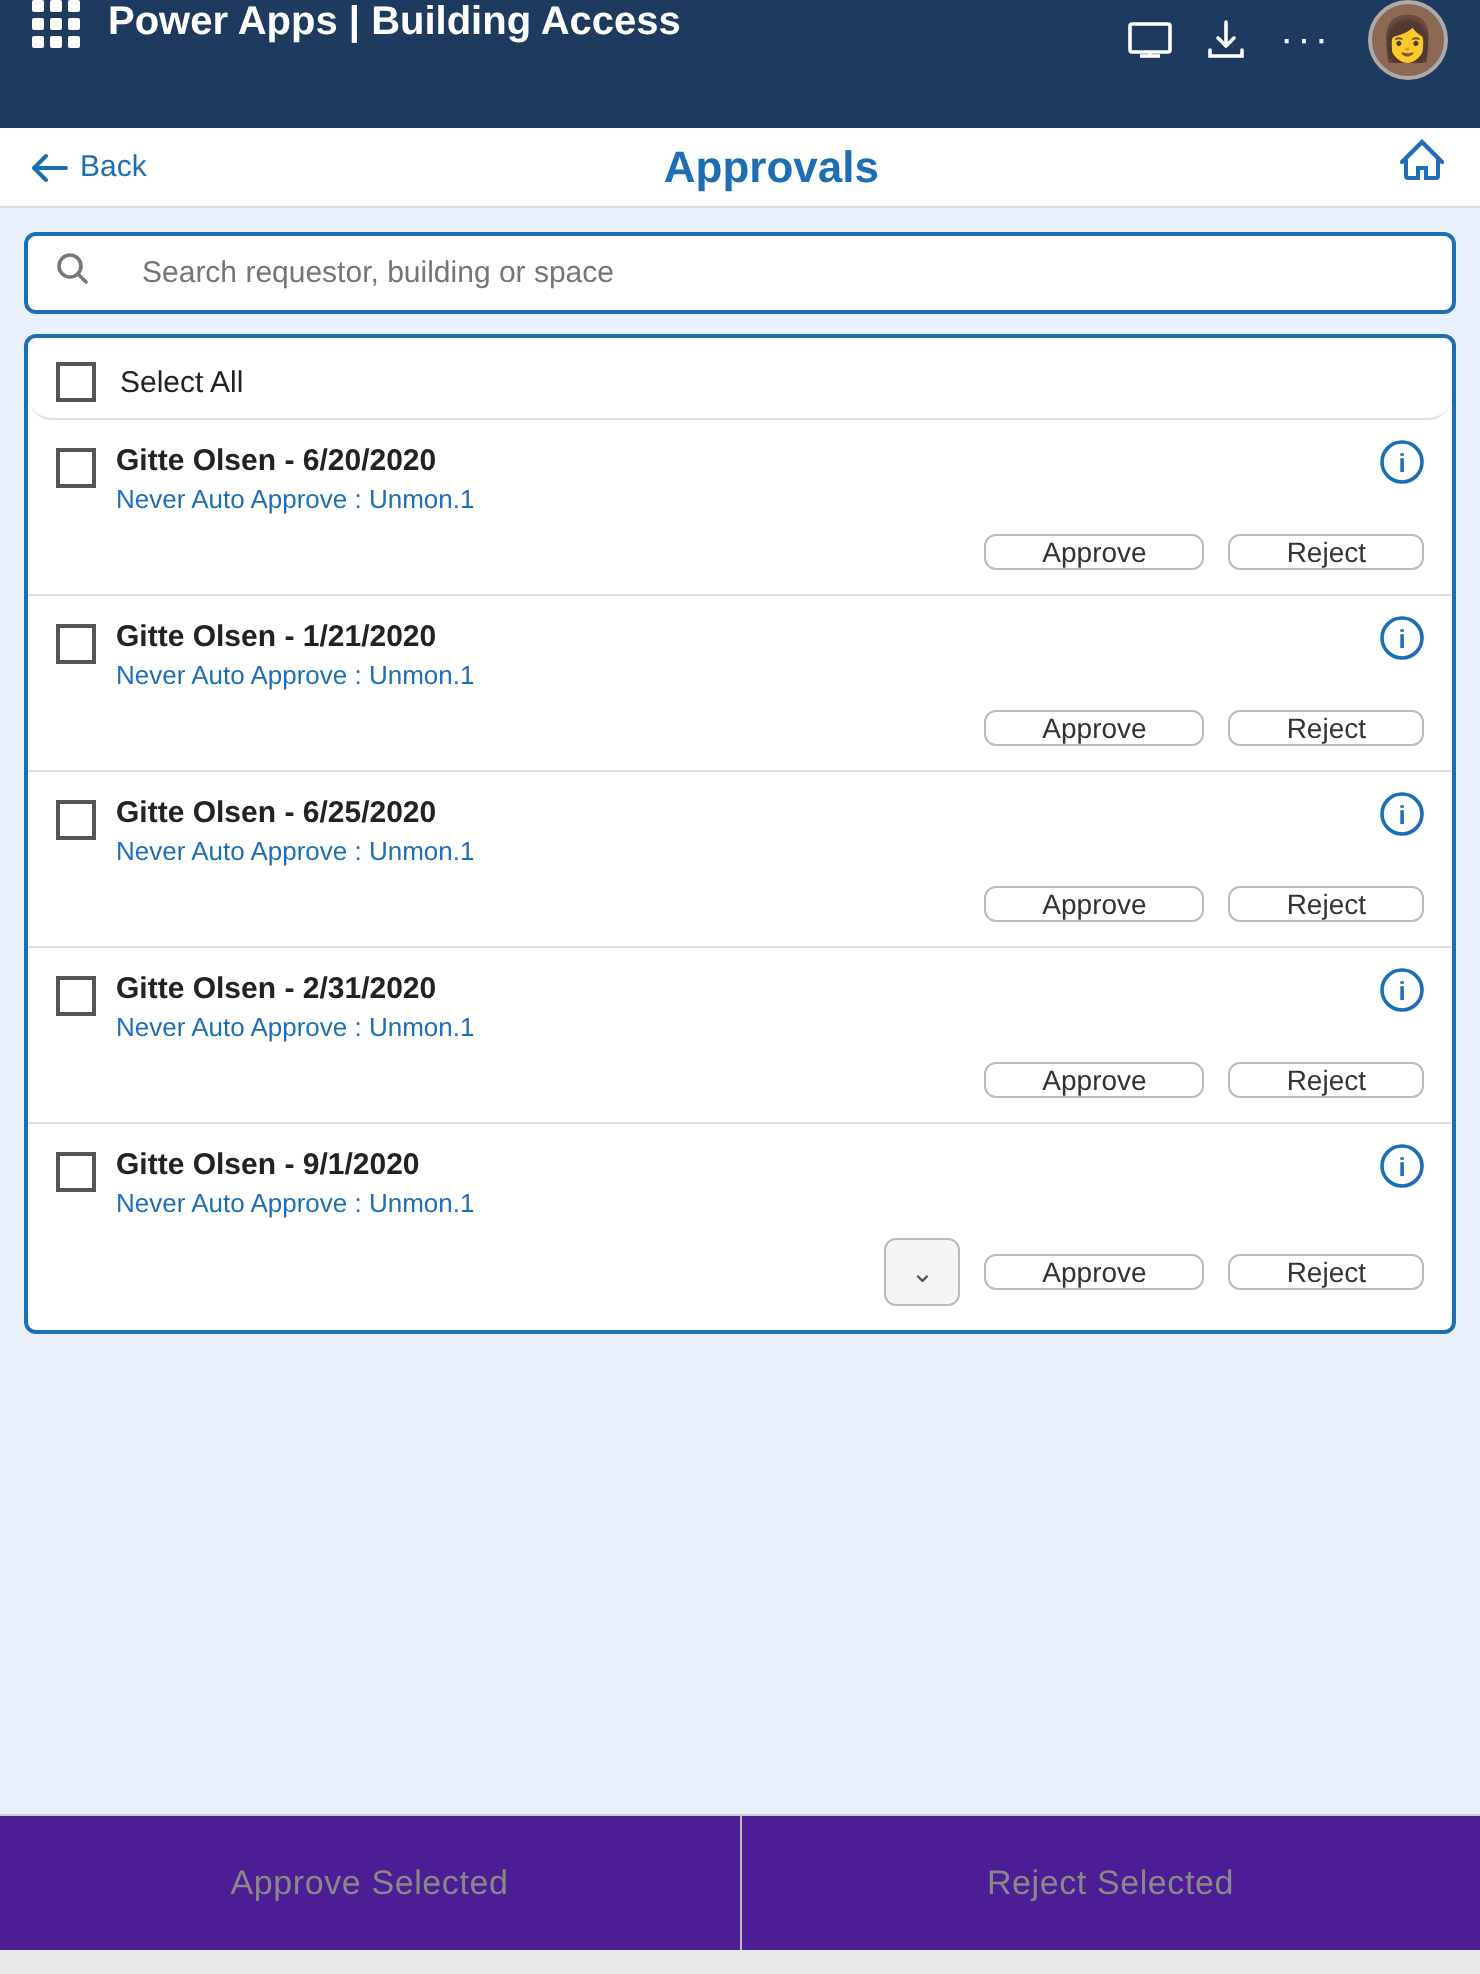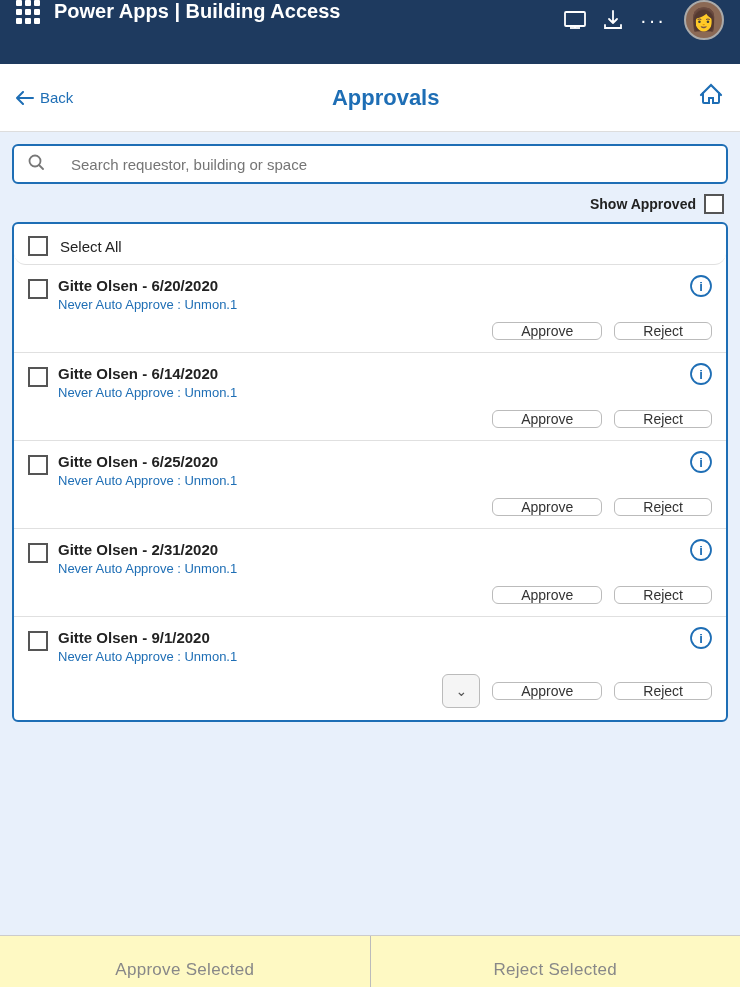--- a/index.html
+++ b/index.html
@@ -64,21 +64,21 @@
     .avatar-face {
       font-size: 22px;
     }
 
     
     .nav-bar {
       background: white;
       display: flex;
       align-items: center;
       padding: 12px 16px;
-      height: 68px;
+      height: 40px;
       border-bottom: 1px solid #ddd;
     }
     .back-btn {
       display: flex;
       align-items: center;
       gap: 6px;
       color: #1e6eb5;
       font-size: 15px;
       cursor: pointer;
       background: none;
@@ -243,21 +243,21 @@
 
     
     .bottom-bar {
       display: flex;
       height: 68px;
       background: #e0e0e0;
       border-top: 1px solid #ccc;
     }
     .bottom-btn {
       flex: 1;
-      background: #fef9c3;
+      background: #4c1d95;
       border: none;
       border-right: 1px solid #bbb;
       font-size: 17px;
       font-weight: 500;
       color: #888;
       cursor: pointer;
       letter-spacing: 0.3px;
     }
     .bottom-btn:last-child {
       border-right: none;
@@ -327,24 +327,20 @@
   <div class="search-bar">
     <span class="search-icon">
       <svg width="16" height="16" viewBox="0 0 16 16" fill="none">
         <circle cx="7" cy="7" r="5.5" stroke="#777" stroke-width="1.8"></circle>
         <line x1="11" y1="11" x2="15" y2="15" stroke="#777" stroke-width="1.8" stroke-linecap="round"></line>
       </svg>
     </span>
     <input class="search-input" type="text" placeholder="Search requestor, building or space" style="">
   </div>
 
-  <div class="show-approved-row">
-    <span class="show-approved-label">Show Approved</span>
-    <div class="checkbox-square"></div>
-  </div>
 
   <div class="approvals-list">
 
     <div class="select-all-row">
       <div class="checkbox-square"></div>
       <span class="select-all-label">Select All</span>
     </div>
 
     <div class="approval-item">
       <div class="item-top-row">
@@ -370,21 +366,21 @@
       </div>
     </div>
 
     <div class="approval-item">
       <div class="item-top-row">
         <div class="item-checkbox checkbox-square"></div>
         <div class="item-info">
           <div class="item-name-date">
             <span>Gitte Olsen</span>
             <span> - </span>
-            <span>6/14/2020</span>
+            <span>1/21/2020</span>
           </div>
           <div class="item-sub">Never Auto Approve : Unmon.1</div>
         </div>
         <button class="info-icon-btn">
           <svg width="22" height="22" viewBox="0 0 22 22" fill="none">
             <circle cx="11" cy="11" r="10" stroke="#1e6eb5" stroke-width="1.8"></circle>
             <text x="11" y="16" text-anchor="middle" font-size="13" fill="#1e6eb5" font-weight="bold">i</text>
           </svg>
         </button>
       </div>

